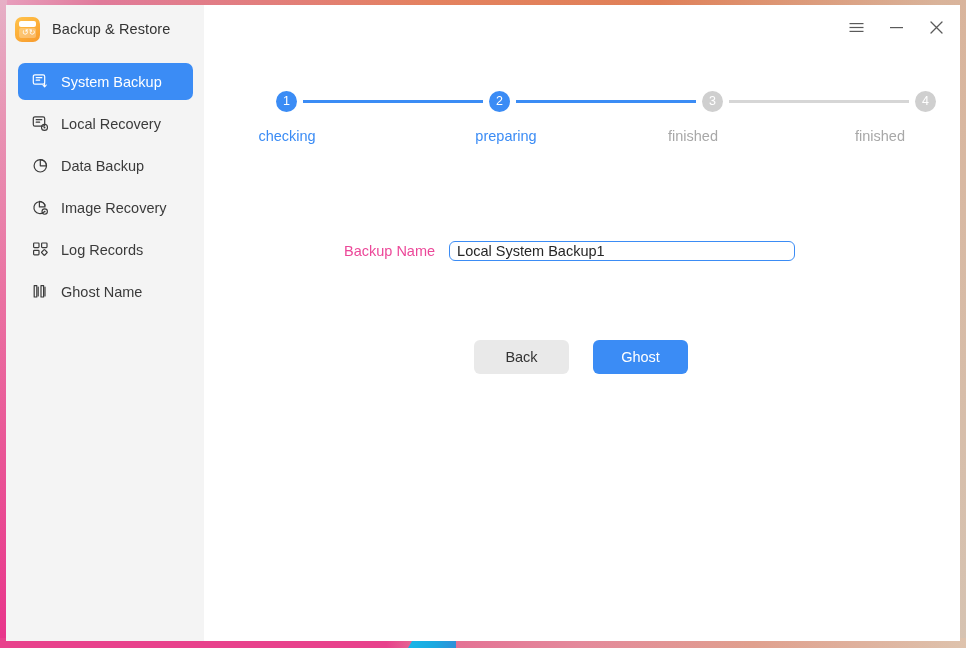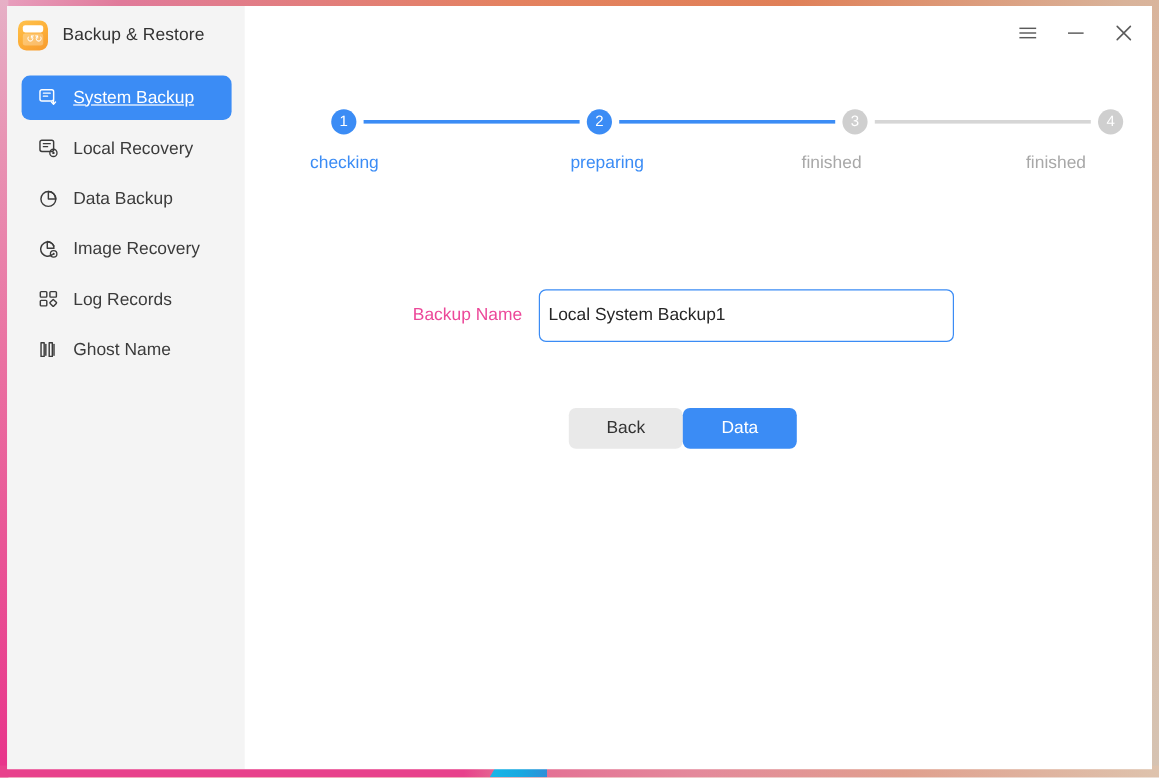--- a/index.html
+++ b/index.html
@@ -148,21 +148,20 @@
     border-radius: 7px;
     padding-left: 14px;
     gap: 12px;
     color: #3b3b3b;
     font-size: 14.5px;
     cursor: default;
   }
   .nav-item.active {
     background: #3b8cf5;
     color: #ffffff;
-    text-decoration: underline;
   }
   .nav-icon {
     width: 17px;
     height: 17px;
     flex: 0 0 17px;
     display: flex;
     align-items: center;
     justify-content: center;
   }
   .nav-icon svg { display: block; }
@@ -250,39 +249,40 @@
     align-items: center;
     gap: 14px;
   }
   #field-label {
     font-size: 14.5px;
     color: #ec4899;
     white-space: nowrap;
   }
   #backup-name-input {
     width: 346px;
-    height: 44px;
+    height: 20px;
     border: 1.6px solid #3b8cf5;
     border-radius: 6px;
     background: #ffffff;
     font-family: "Liberation Sans", sans-serif;
     font-size: 14.5px;
     color: #262626;
     padding: 0 7px;
     box-sizing: border-box;
     outline: none;
     caret-color: #262626;
   }
 
   
   #button-row {
     position: absolute;
     left: 270px;
     top: 335px;
     display: flex;
+    gap: 24px;
   }
   .btn {
     width: 95px;
     height: 34px;
     border: none;
     border-radius: 6px;
     font-family: "Liberation Sans", sans-serif;
     font-size: 14.5px;
     cursor: default;
   }
@@ -427,18 +427,18 @@
         </div>
       </div>
 
       <div id="form-row">
         <div id="field-label">Backup Name</div>
         <input id="backup-name-input" type="text" autofocus="" value="Local System Backup1" style="">
       </div>
 
       <div id="button-row">
         <button class="btn" id="back-button">Back</button>
-        <button class="btn" id="next-button">Data</button>
+        <button class="btn" id="next-button">Ghost</button>
       </div>
 
     </div>
   </div>
 </div>
 
 </body></html>

